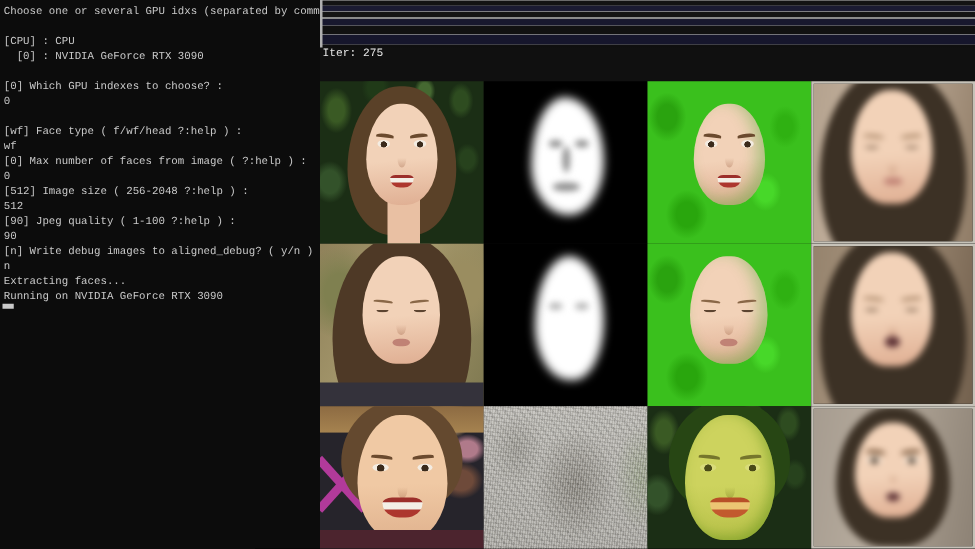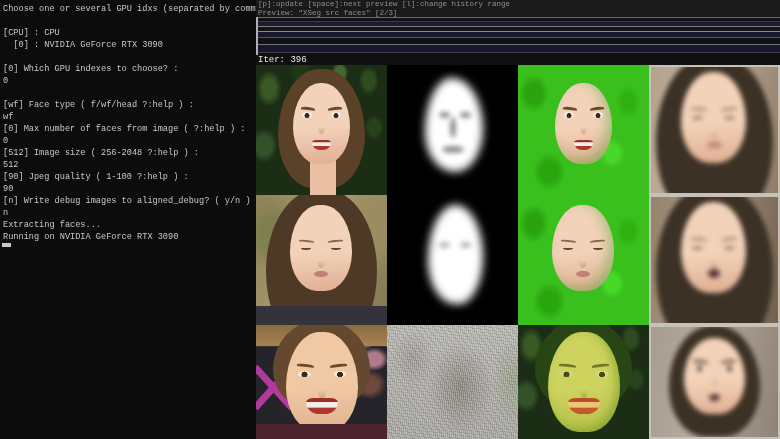--- a/index.html
+++ b/index.html
@@ -155,30 +155,26 @@
 512
 [90] Jpeg quality ( 1-100 ?:help ) :
 90
 [n] Write debug images to aligned_debug? ( y/n ) :
 n
 Extracting faces...
 Running on NVIDIA GeForce RTX 3090</pre>
   <div class="cursor"></div>
 
   <div class="preview">
-    <div class="hdr">
-      <div class="hline">[p]:update [space]:next preview [l]:change history range</div>
-      <div class="hline">Preview: "XSeg src faces" [2/3]</div>
-    </div>
 
     <div class="graph">
       <div class="graph-axis"></div>
     </div>
 
-    <div class="iterbar">Iter: 396</div>
+    <div class="iterbar">Iter: 275</div>
 
     <div class="grid">
 
       <div class="cell p1 bg-foliage">
         <div class="hair"></div>
         <div class="neck"></div>
         <div class="faceo">
           <div class="brow bl"></div>
           <div class="brow br"></div>
           <div class="eye el"></div>

